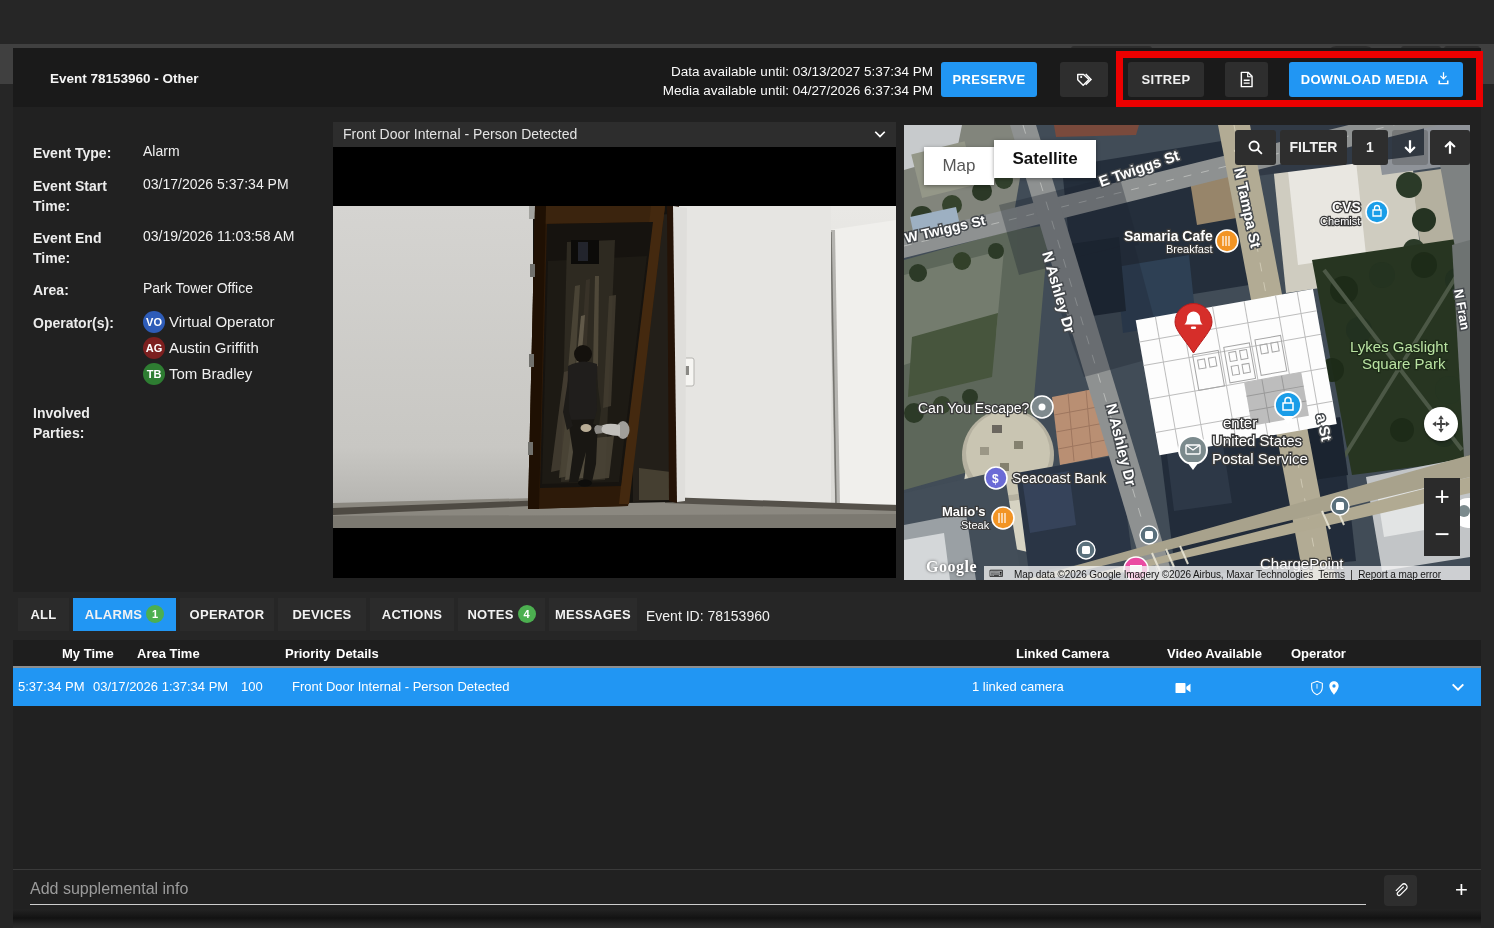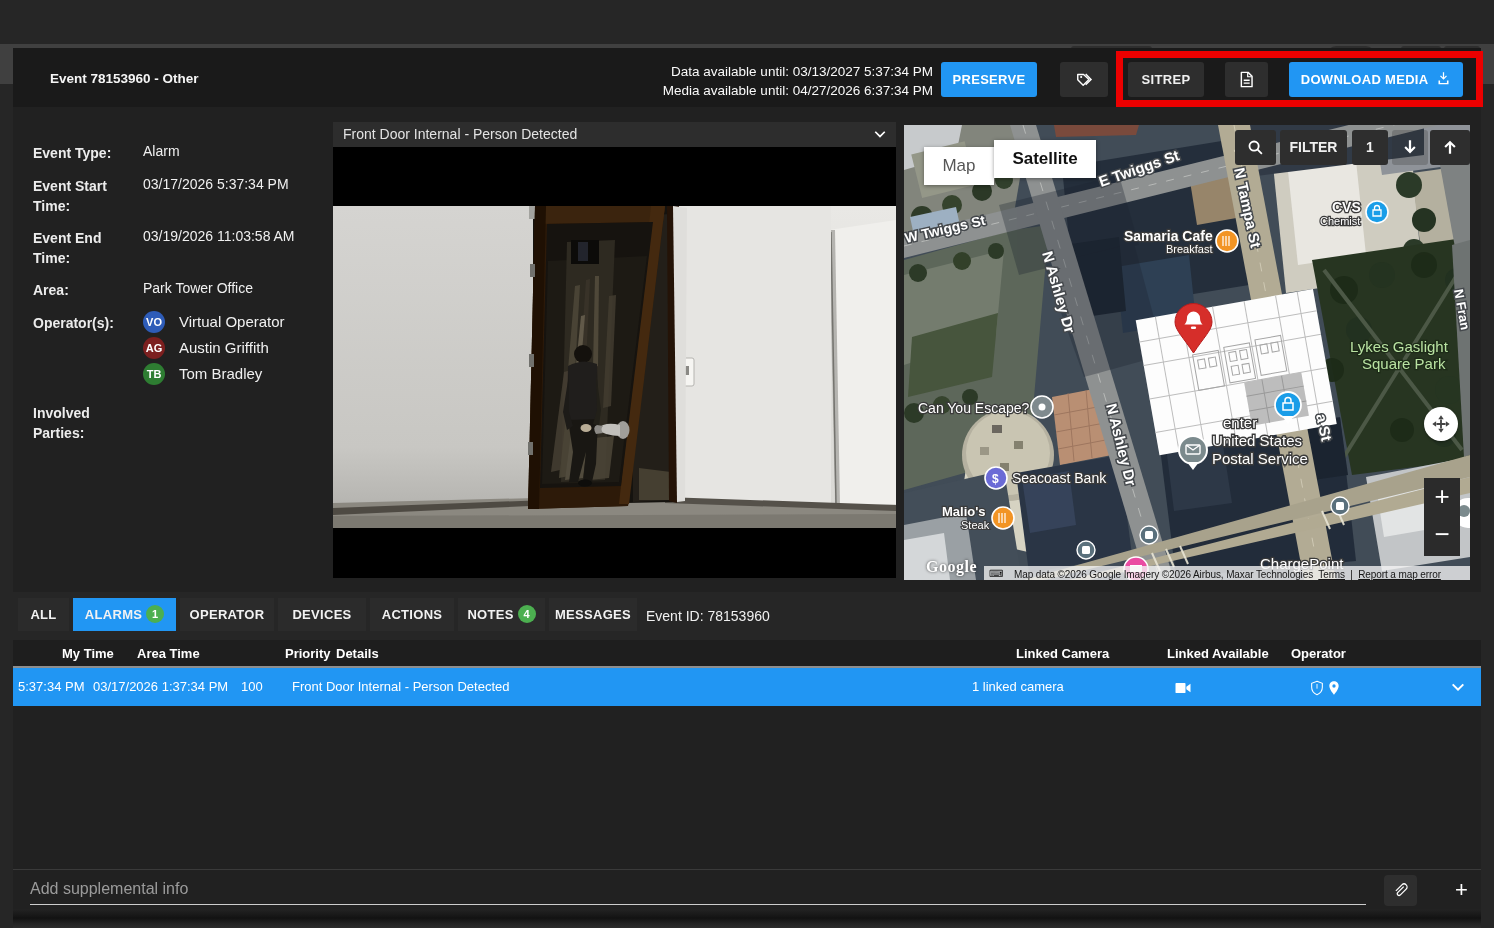--- a/index.html
+++ b/index.html
@@ -10,21 +10,21 @@
 #hdr { position:absolute; left:0; top:0; width:1494px; height:40px; background:#404040;margin-top:44px; }
 #hdr h1 { position:absolute; left:30px; top:9px; font-size:19px; font-weight:bold; color:#fafafa; letter-spacing:0.2px; }
 .tbtn { position:absolute; top:2px; height:34px; background:#2e2e2e; border-radius:3px; color:#efefef; font-size:13px; font-weight:bold; text-align:center; letter-spacing:0.4px; }
 
 #ebar { position:absolute; left:13px; top:48px; width:1468px; height:59px; background:#1a1a1a; }
 #content { position:absolute; left:13px; top:107px; width:1468px; height:485px; background:#212121; }
 .lab { position:absolute; font-size:14px; font-weight:bold; color:#ececec; width:100px; line-height:20px; }
 .val { position:absolute; left:130px; font-size:14px; color:#f0f0f0; }
 .chip { position:absolute; left:130px; height:22px; }
 .chip .cc { display:inline-block; width:22px; height:22px; border-radius:50%; color:#fff; font-size:11px; font-weight:bold; text-align:center; line-height:22px; vertical-align:middle; }
-.chip .cn { display:inline-block; margin-left:14px; font-size:15px; color:#f0f0f0; vertical-align:middle; line-height:22px; }
+.chip .cn { display:inline-block; margin-left:4px; font-size:15px; color:#f0f0f0; vertical-align:middle; line-height:22px; }
 .bluebtn { position:absolute; background:#2196f3; border-radius:3px; color:#fff; font-size:13px; font-weight:bold; text-align:center; letter-spacing:0.3px; }
 .darkbtn { position:absolute; background:#2e2e2e; border-radius:3px; color:#efefef; font-size:13px; font-weight:bold; text-align:center; letter-spacing:0.3px; }
 
 .tab { position:absolute; top:598px; height:33px; background:#2b2b2b; color:#f2f2f2; font-size:13px; font-weight:bold; text-align:center; line-height:33px; letter-spacing:0.3px; }
 .badge { display:inline-block; background:#4caf50; color:#fff; border-radius:9px; font-size:11px; font-weight:bold; min-width:18px; height:18px; line-height:18px; padding:0 2px; vertical-align:1px; }
 
 #thead { position:absolute; left:13px; top:640px; width:1468px; height:26px; background:#1e1e1e; color:#fff; font-size:13px; font-weight:bold; }
 #thead span { position:absolute; top:6px;padding-left:44px; }
 #trow { position:absolute; left:13px; top:666px; width:1468px; height:40px; background:#2196f3; color:#fff; font-size:13px; border-top:2px solid #8e8e8e; }
 #trow span { position:absolute; top:11px; }
@@ -441,21 +441,21 @@
   <div class="tab" style="left:458px; width:87px;">NOTES <span class="badge">4</span></div>
   <div class="tab" style="left:549px; width:88px;">MESSAGES</div>
   <span class="abs" style="left:646px; top:608px; font-size:14px; color:#f0f0f0;">Event ID: 78153960</span>
 
   <div id="thead">
     <span style="left:5px;">My Time</span>
     <span style="left:80px;">Area Time</span>
     <span style="left:228px;">Priority</span>
     <span style="left:279px;">Details</span>
     <span style="left:959px;">Linked Camera</span>
-    <span style="left:1110px;">Linked Available</span>
+    <span style="left:1110px;">Video Available</span>
     <span style="left:1234px;">Operator</span>
   </div>
   <div id="trow">
     <span style="left:5px;">5:37:34 PM</span>
     <span style="left:80px;">03/17/2026 1:37:34 PM</span>
     <span style="left:228px;">100</span>
     <span style="left:279px;">Front Door Internal - Person Detected</span>
     <span style="left:959px;">1 linked camera</span>
     <svg width="20" height="20" viewBox="0 0 24 24" style="position:absolute; left:1160px; top:10px;" fill="#fff">
         <path d="M3 7a1 1 0 0 1 1-1h10a1 1 0 0 1 1 1v10a1 1 0 0 1-1 1H4a1 1 0 0 1-1-1zm13 3.5l5-3.5v10l-5-3.5z"></path>

